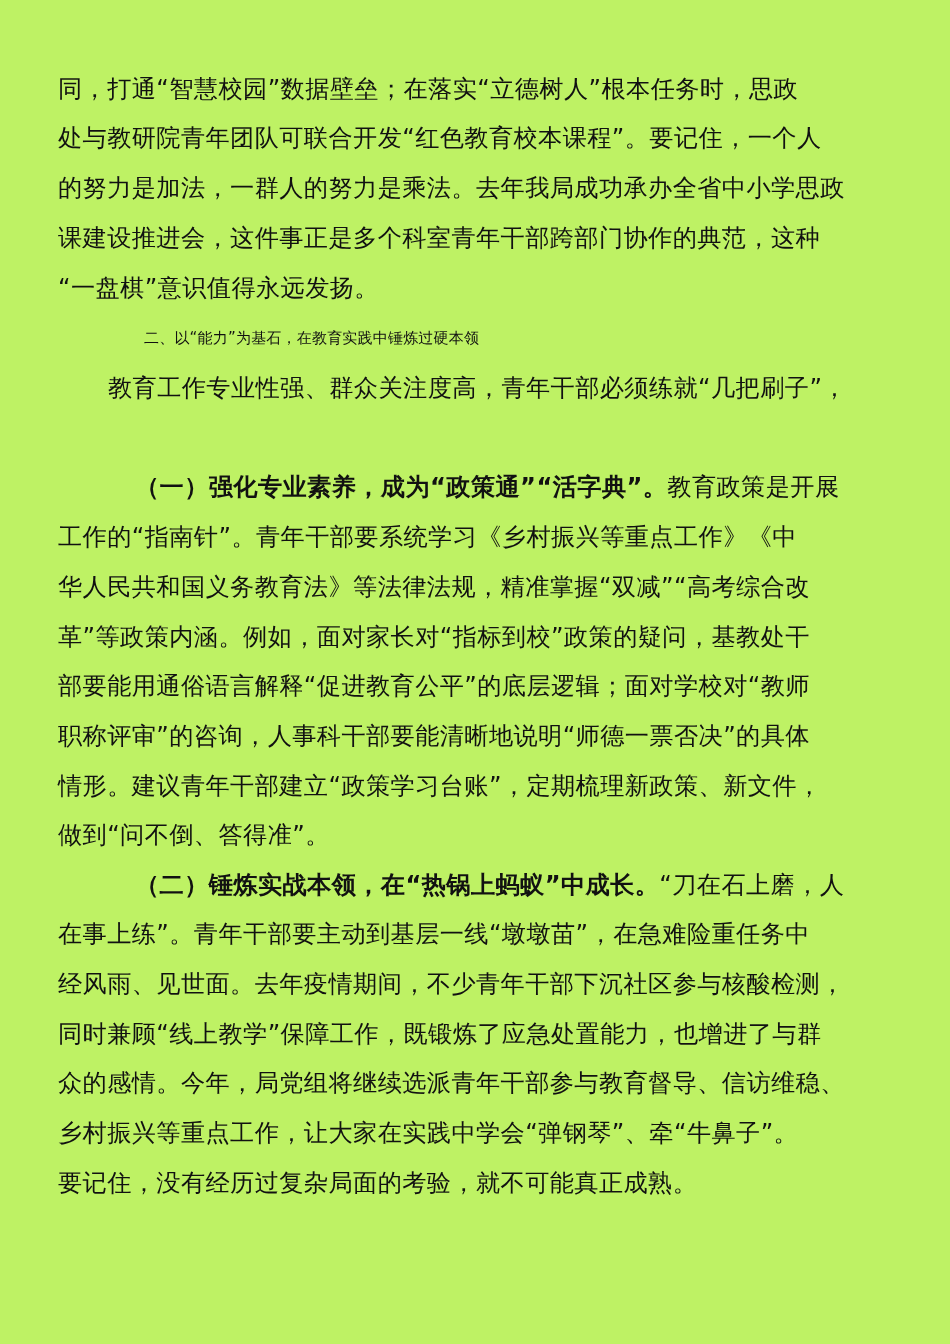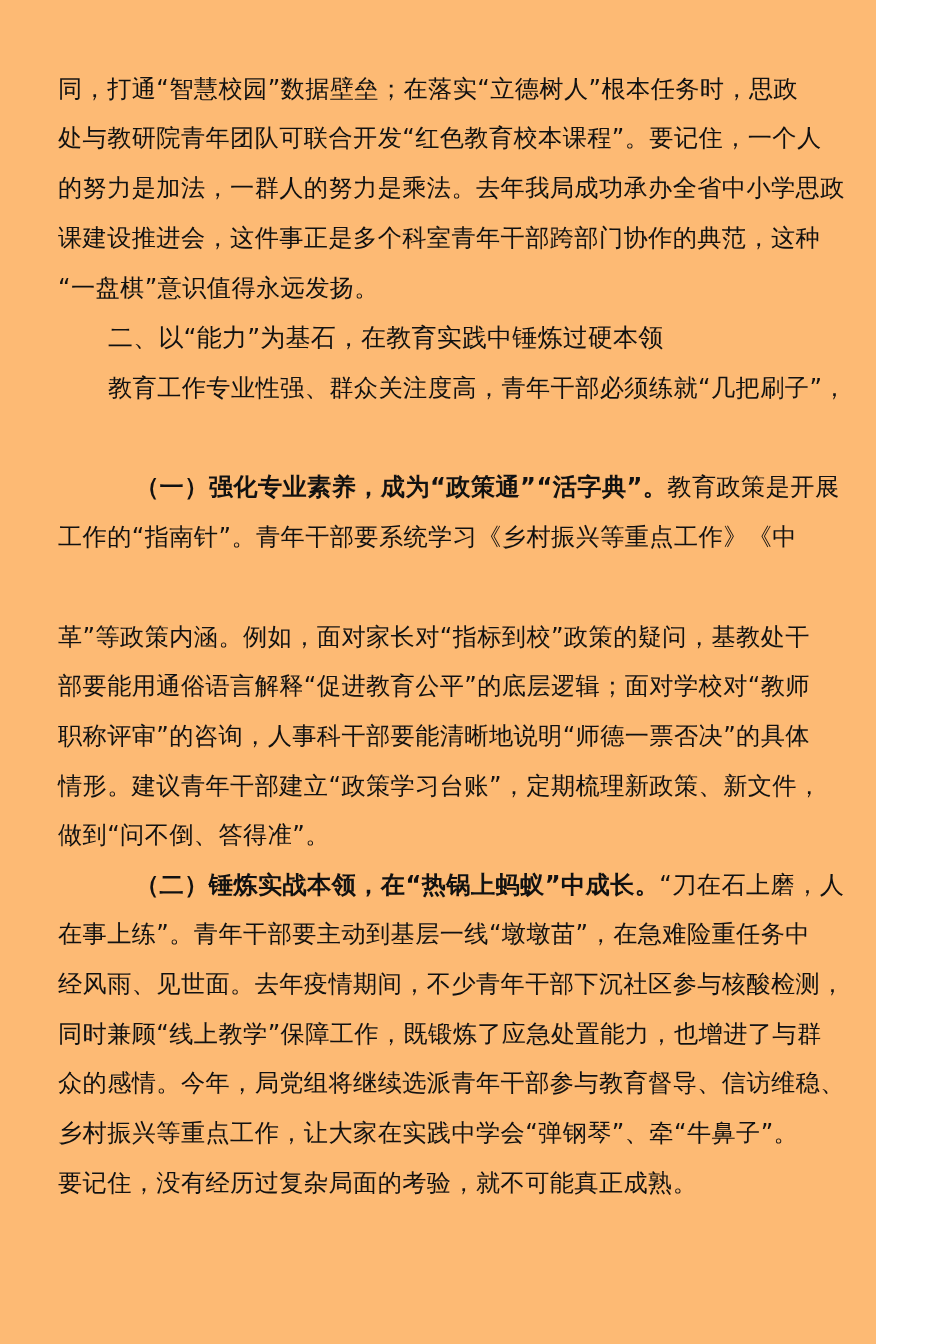--- a/index.html
+++ b/index.html
@@ -12,57 +12,58 @@
     height: 1344px;
     position: relative;
     overflow: hidden;
     font-family: "DejaVu Sans", "Liberation Sans", sans-serif;
     color: #111111;
   }
   .page {
     position: absolute;
     left: 0;
     top: 0;
-    width: 876px;
+    width: 950px;
     height: 1344px;
-    background: #fdba74;
+    background: #bef264;
   }
   .line {
     position: absolute;
     left: 58px;
     height: 40px;
     line-height: 40px;
     font-size: 24.2px;
     white-space: nowrap;
     letter-spacing: 0.4px;
   }
   .indent2 { left: 108px; }
   .indent-bold { left: 120px; margin-left: 15px; }
   .bold { font-weight: bold; }
-  .heading { font-size: 25px; letter-spacing: 0.2px; }
+  .heading { font-size: 15px; letter-spacing: 0.2px; margin-left: 36px; }
 </style>
 </head>
 <body>
 
 <div class="page">
 
   <div class="line" style="top:69px">同，打通“智慧校园”数据壁垒；在落实“立德树人”根本任务时，思政</div>
   <div class="line" style="top:118px">处与教研院青年团队可联合开发“红色教育校本课程”。要记住，一个人</div>
   <div class="line" style="top:168px">的努力是加法，一群人的努力是乘法。去年我局成功承办全省中小学思政</div>
   <div class="line" style="top:218px">课建设推进会，这件事正是多个科室青年干部跨部门协作的典范，这种</div>
   <div class="line" style="top:268px"> “一盘棋”意识值得永远发扬。</div>
 
   <div class="line indent2 heading" style="top:318px">二、以“能力”为基石，在教育实践中锤炼过硬本领</div>
 
   <div class="line indent2" style="top:368px">教育工作专业性强、群众关注度高，青年干部必须练就“几把刷子”，</div>
 
   <div class="line indent-bold" style="top:467px">
     <span class="bold">（一）强化专业素养，成为“政策通”“活字典”。</span><span>教育政策是开展</span>
   </div>
   <div class="line" style="top:517px">工作的“指南针”。青年干部要系统学习《乡村振兴等重点工作》《中</div>
+  <div class="line" style="top:567px">华人民共和国义务教育法》等法律法规，精准掌握“双减”“高考综合改</div>
   <div class="line" style="top:617px">革”等政策内涵。例如，面对家长对“指标到校”政策的疑问，基教处干</div>
   <div class="line" style="top:716px">职称评审”的咨询，人事科干部要能清晰地说明“师德一票否决”的具体</div>
   <div class="line" style="top:666px">部要能用通俗语言解释“促进教育公平”的底层逻辑；面对学校对“教师</div>
   <div class="line" style="top:766px">情形。建议青年干部建立“政策学习台账”，定期梳理新政策、新文件，</div>
   <div class="line" style="top:815px">做到“问不倒、答得准”。</div>
 
   <div class="line indent-bold" style="top:865px">
     <span class="bold">（二）锤炼实战本领，在“热锅上蚂蚁”中成长。</span><span>“刀在石上磨，人</span>
   </div>
   <div class="line" style="top:914px">在事上练”。青年干部要主动到基层一线“墩墩苗”，在急难险重任务中</div>

